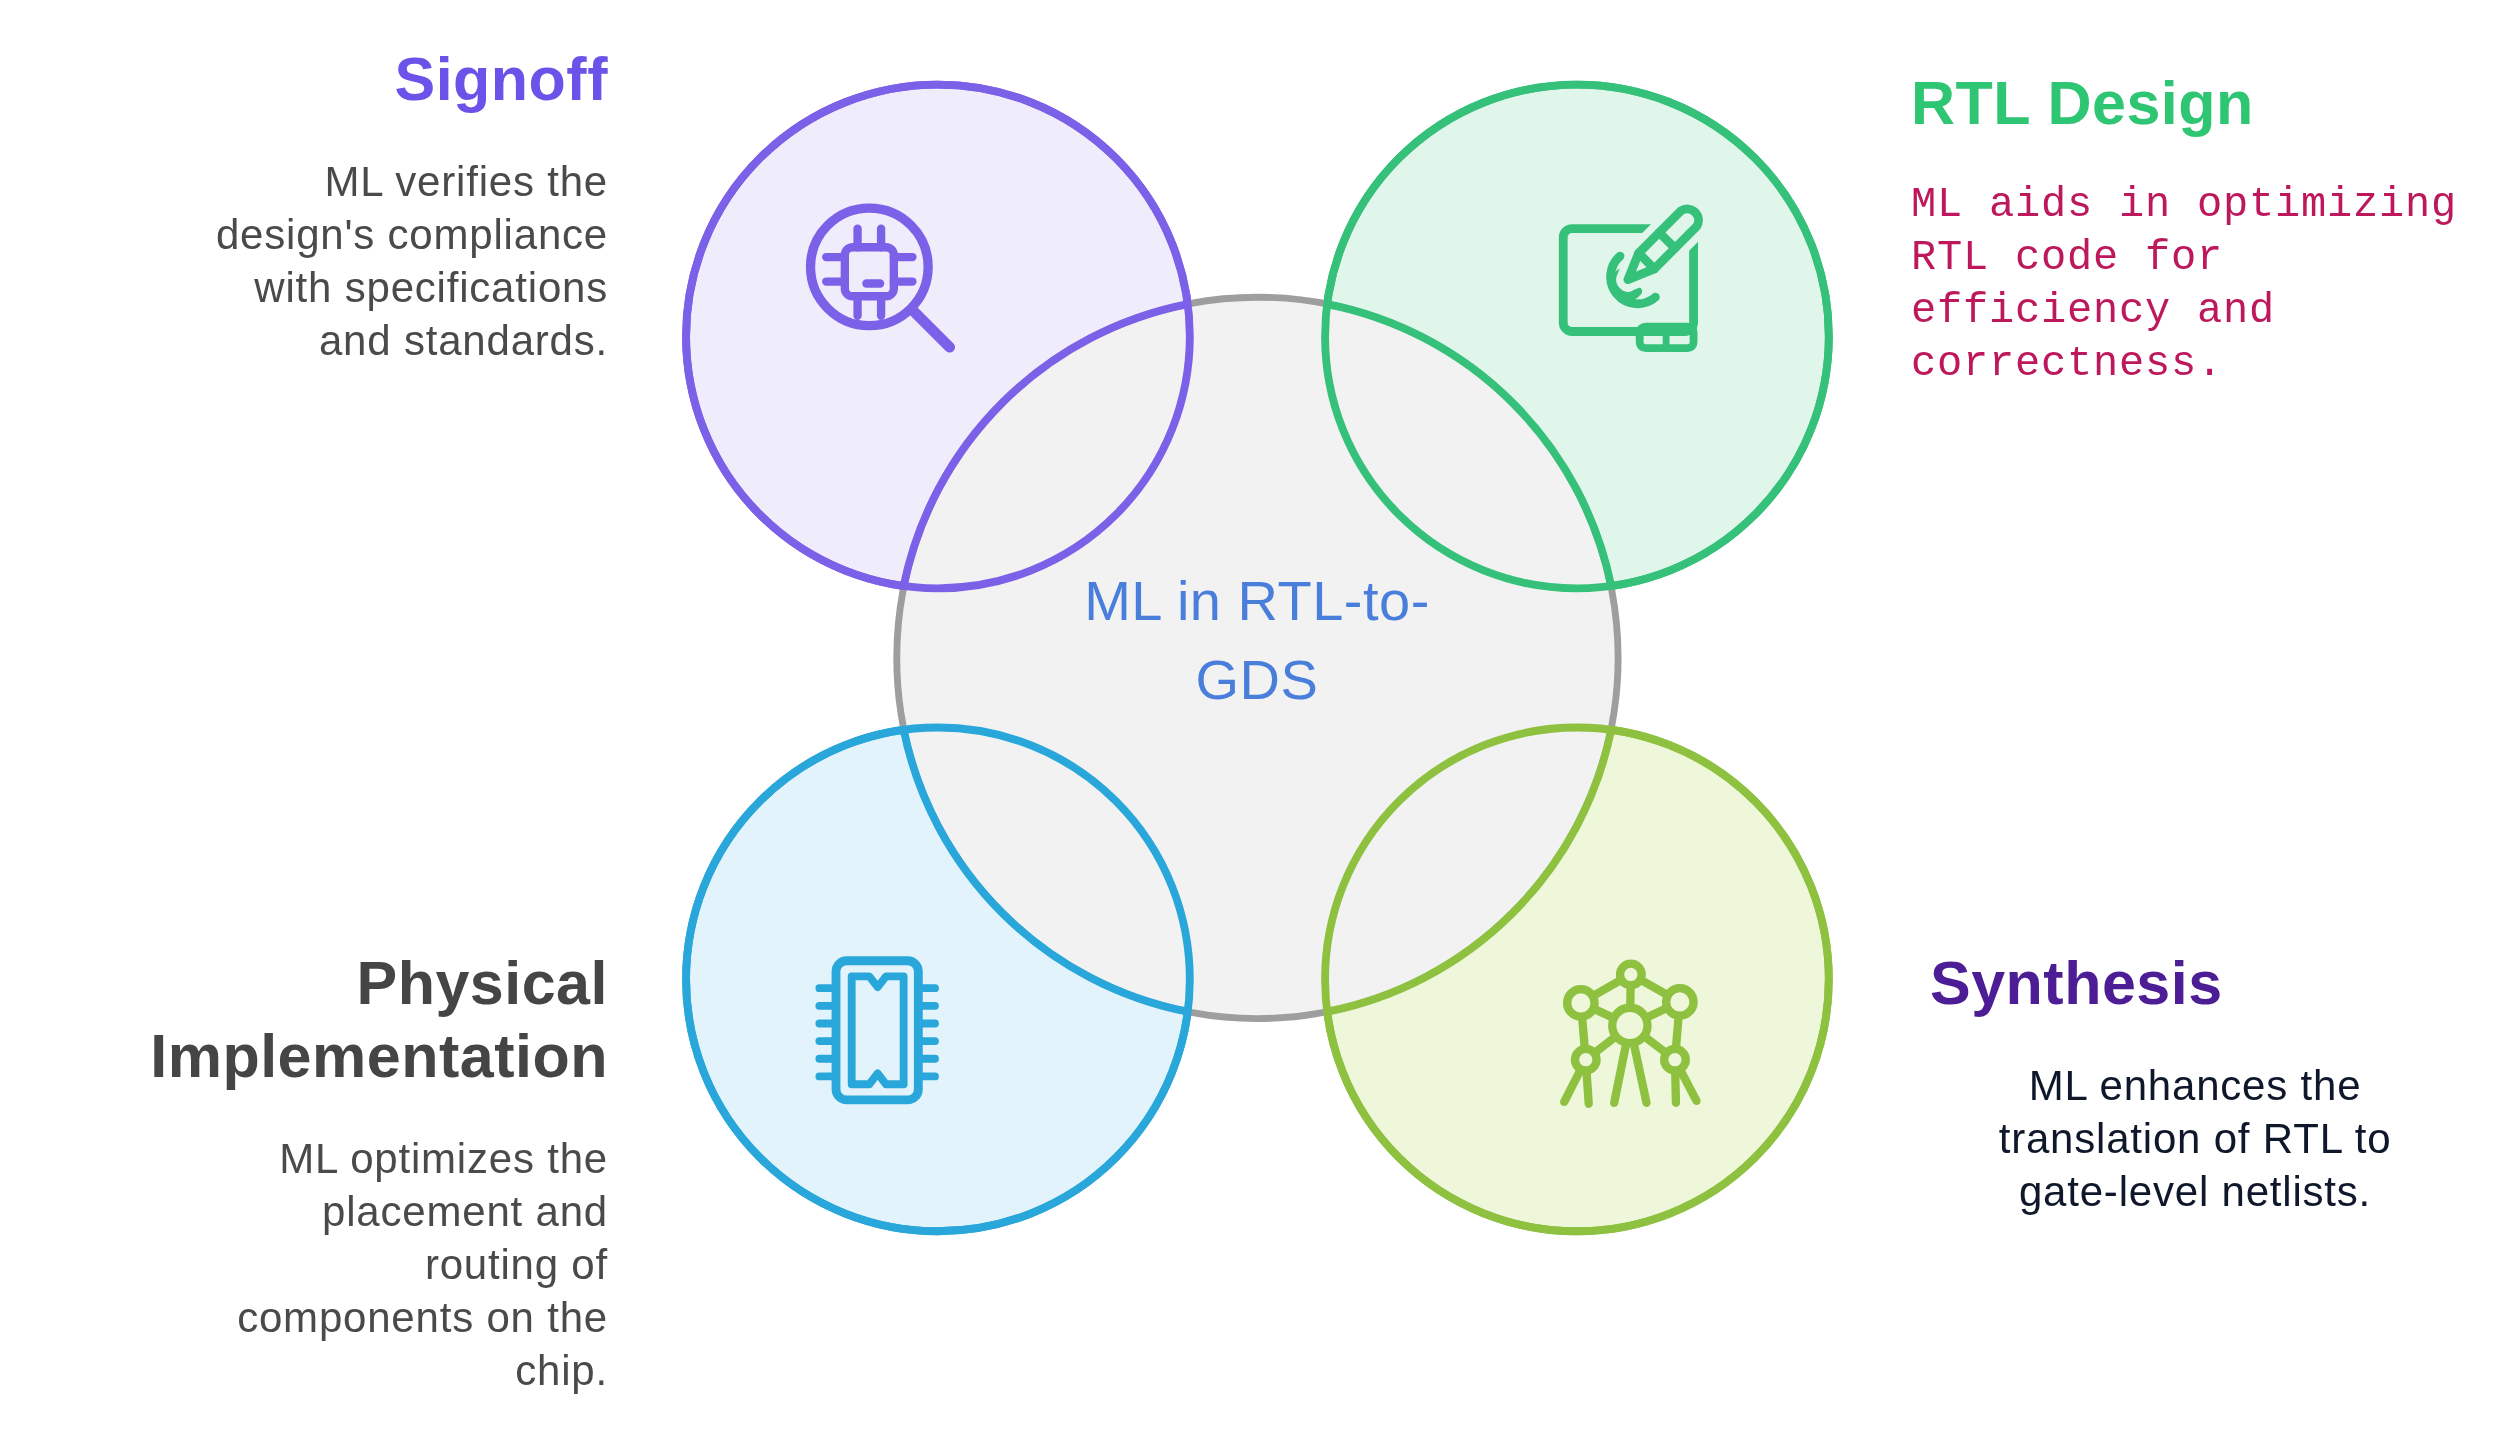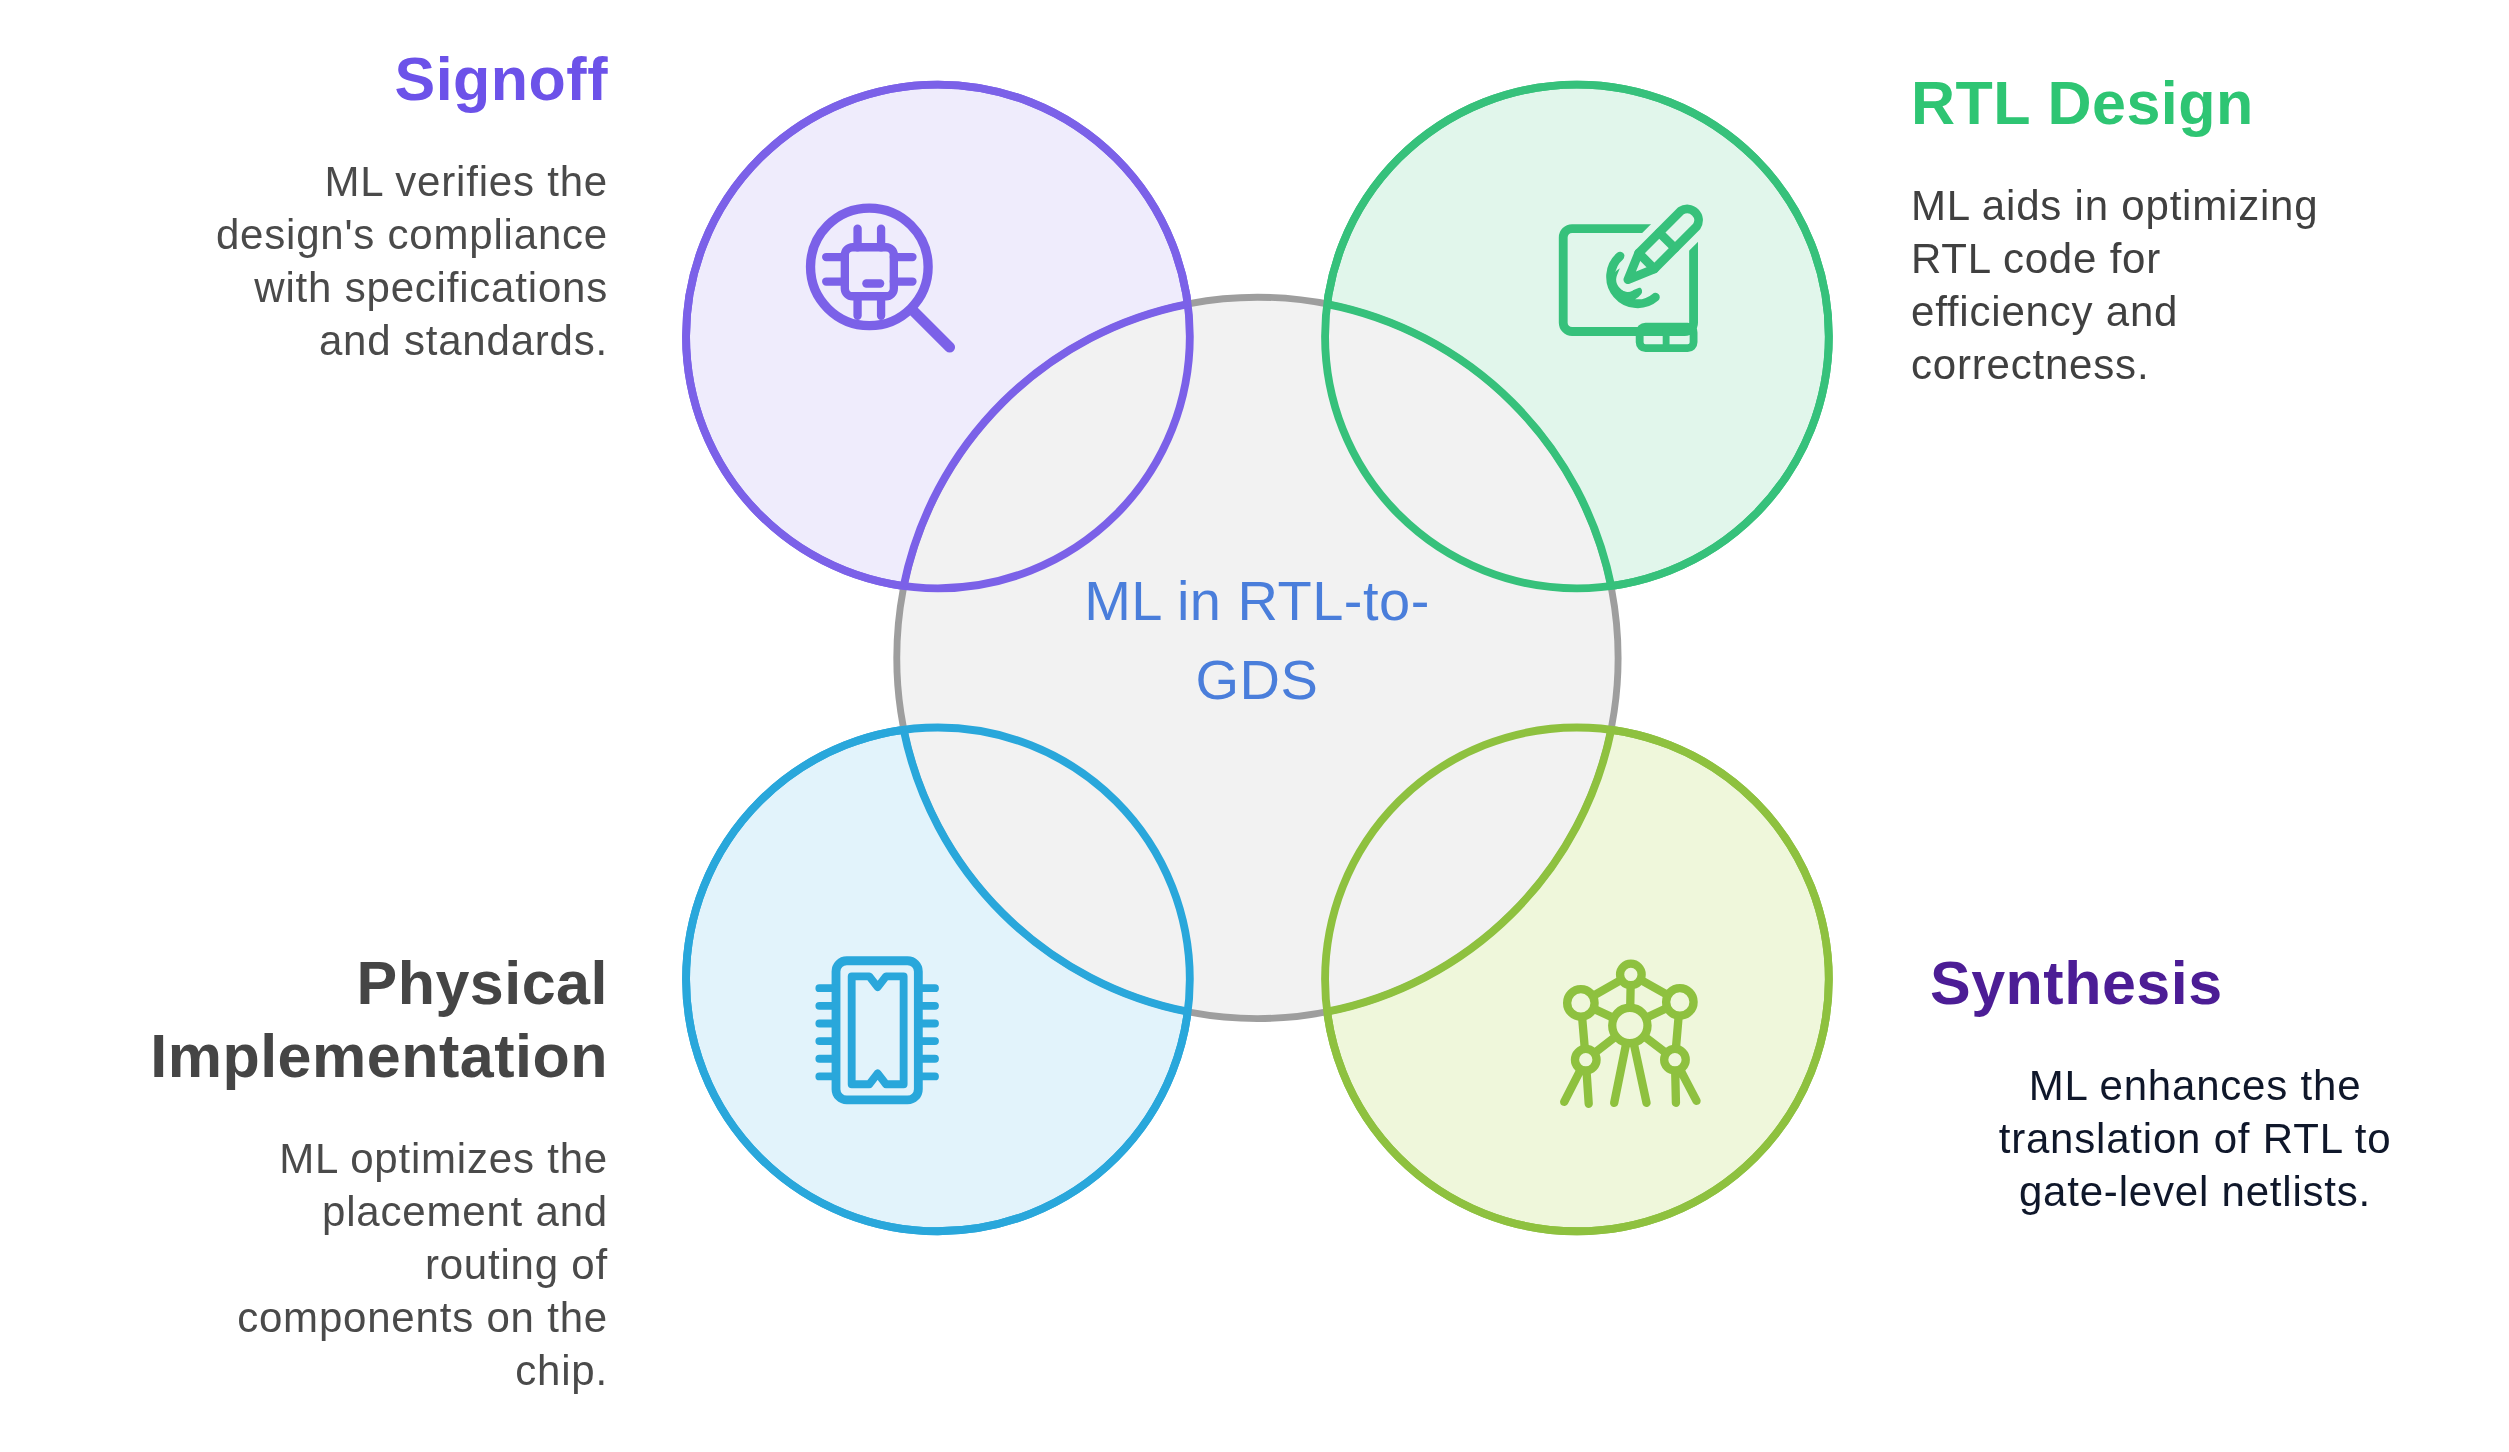--- a/index.html
+++ b/index.html
@@ -121,21 +121,21 @@
   <div class="tblock tl">
     <h2 style="color: rgb(108, 82, 233);">Signoff</h2>
     <p style="color: rgb(74, 74, 74);">ML verifies the
 design's compliance
 with specifications
 and standards.</p>
   </div>
 
   <div class="tblock tr">
     <h2 style="color: rgb(46, 197, 115);">RTL Design</h2>
-    <p style="color: #404040;">ML aids in optimizing
+    <p style="color: #be185d; font-family: Liberation Mono, monospace;">ML aids in optimizing
 RTL code for
 efficiency and
 correctness.</p>
   </div>
 
   <div class="tblock bl">
     <h2 style="color: rgb(69, 69, 69);">Physical
 Implementation</h2>
     <p style="color: rgb(74, 74, 74);">ML optimizes the
 placement and

